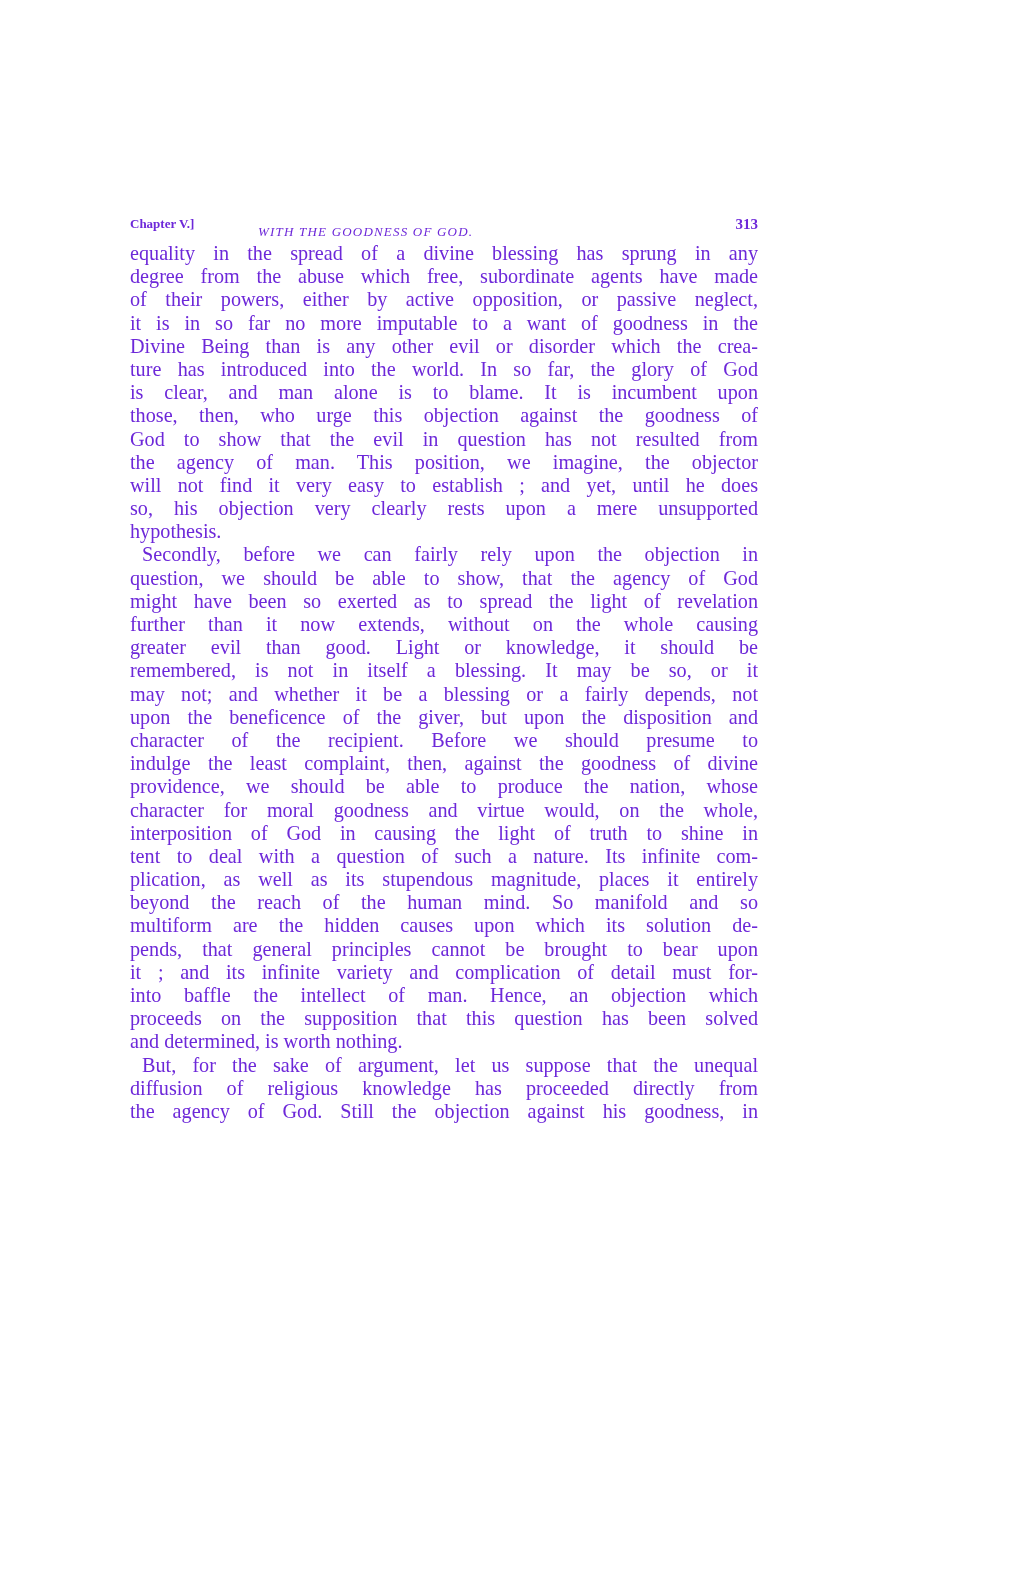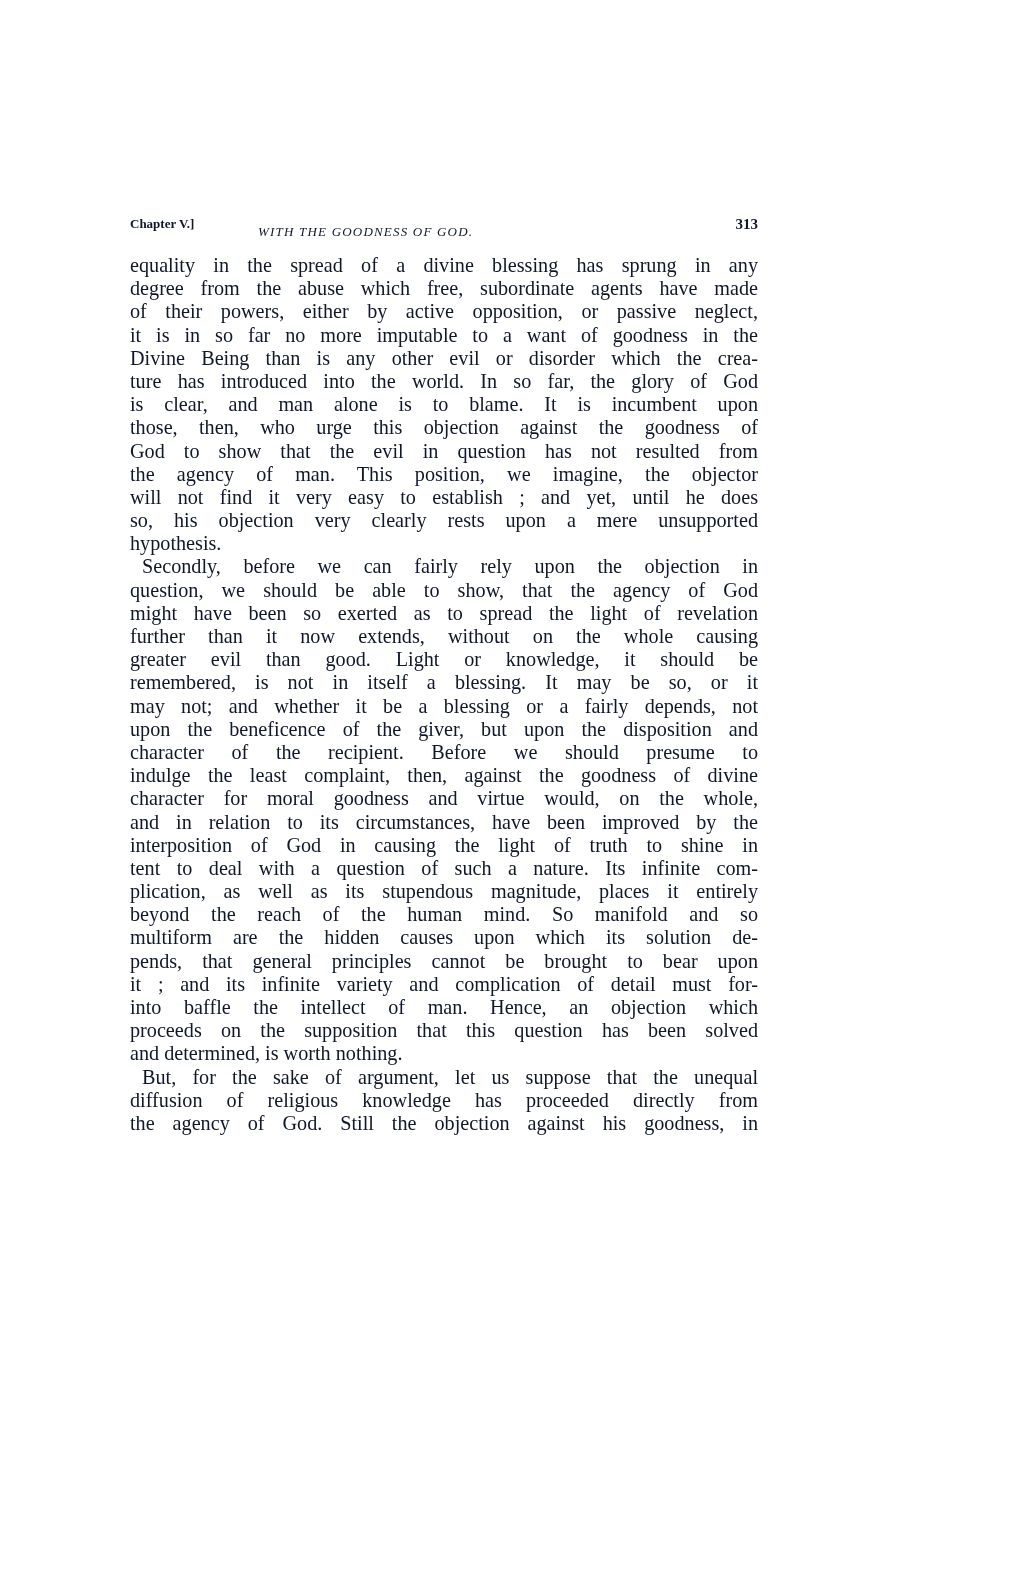--- a/index.html
+++ b/index.html
@@ -1,22 +1,22 @@
 <!DOCTYPE html>
 <html><head>
 <meta charset="utf-8">
 <style>
   html, body { margin:0; padding:0; background:#ffffff; }
   body { width:1011px; height:1580px; position:relative; overflow:hidden; }
-  .page { position:absolute; left:130px; top:216px; width:628px; color:#0f172a; font-family:"Liberation Serif","DejaVu Serif",serif; }
+  .page { position:absolute; left:130px; top:216px; width:628px; color:#6d28d9; font-family:"Liberation Serif","DejaVu Serif",serif; }
   .header { position:relative; height:26px; font-size:13px; }
   .header .left { position:absolute; left:0; top:0; font-weight:bold; }
   .header .center { position:absolute; left:128px; top:8px; letter-spacing:1.2px;font-style:italic; }
   .header .right { position:absolute; right:0; top:0; font-weight:bold; font-size:15px; }
-  .body { margin-top:12px; font-size:20.2px; line-height:23.2px; }
+  .body { margin-top:0; font-size:20.2px; line-height:23.2px; }
   .line { display:block; white-space:nowrap; text-align:justify; text-align-last:justify; height:23.2px; }
   .line.last { text-align-last:left; }
   .line.indent { padding-left:12px; }
 </style>
 </head>
 <body>
 
 <div class="page">
   <div class="header">
     <span class="left">Chapter V.]</span>
@@ -40,22 +40,22 @@
     <span class="line indent">Secondly, before we can fairly rely upon the objection in</span>
     <span class="line">question, we should be able to show, that the agency of God</span>
     <span class="line">might have been so exerted as to spread the light of revelation</span>
     <span class="line">further than it now extends, without on the whole causing</span>
     <span class="line">greater evil than good.  Light or knowledge, it should be</span>
     <span class="line">remembered, is not in itself a blessing.  It may be so, or it</span>
     <span class="line">may not; and whether it be a blessing or a fairly depends, not</span>
     <span class="line">upon the beneficence of the giver, but upon the disposition and</span>
     <span class="line">character of the recipient.  Before we should presume to</span>
     <span class="line">indulge the least complaint, then, against the goodness of divine</span>
+    <span class="line">providence, we should be able to produce the nation, whose</span>
     <span class="line">character for moral goodness and virtue would, on the whole,</span>
-    <span class="line">and in relation to its circumstances, have been improved by the</span>
     <span class="line">interposition of God in causing the light of truth to shine in</span>
     <span class="line">tent to deal with a question of such a nature.  Its infinite com-</span>
     <span class="line">plication, as well as its stupendous magnitude, places it entirely</span>
     <span class="line">beyond the reach of the human mind.  So manifold and so</span>
     <span class="line">multiform are the hidden causes upon which its solution de-</span>
     <span class="line">pends, that general principles cannot be brought to bear upon</span>
     <span class="line">it ; and its infinite variety and complication of detail must for-</span>
     <span class="line">into baffle the intellect of man.  Hence, an objection which</span>
     <span class="line">proceeds on the supposition that this question has been solved</span>
     <span class="line last">and determined, is worth nothing.</span>

